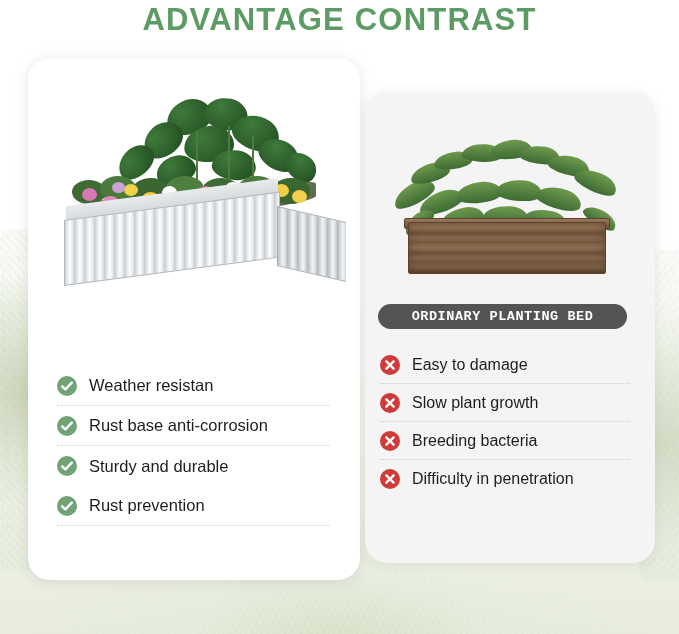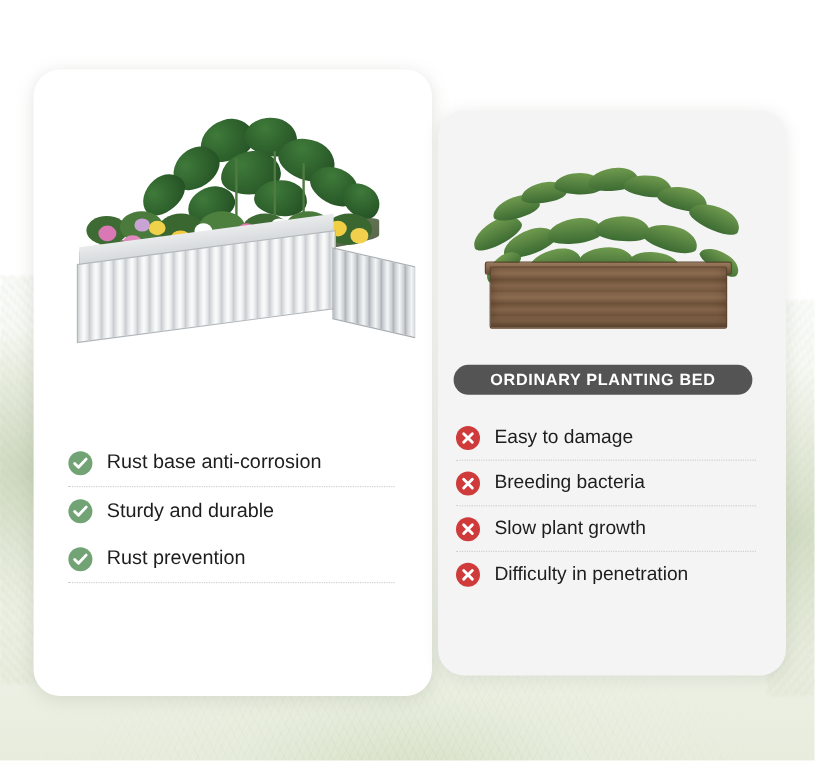--- a/index.html
+++ b/index.html
@@ -196,20 +196,21 @@
     position: absolute;
     display: flex;
     align-items: center;
     justify-content: center;
     border-radius: 999px;
     color: #ffffff;
     font-weight: bold;
     letter-spacing: 0.55px;
     z-index: 6;
     box-sizing: border-box;
+    font-family: Liberation Mono, monospace;
   }
   .badge-green {
     left: 57px; top: 325px;
     width: 271px; height: 27px;
     background: #6fa373;
     font-size: 14px;
   }
   .badge-gray {
     left: 378px; top: 304px;
     width: 249px; height: 25px;
@@ -256,20 +257,21 @@
 </head>
 <body>
 
 <div id="page">
 
   <div class="backdrop"></div>
   <div class="backdrop-texture"></div>
   <div class="backdrop-left"></div>
   <div class="backdrop-right"></div>
 
+  <div class="title">ADVANTAGE CONTRAST</div>
 
   <div class="card card-left"></div>
 
   <div class="hero hero-left">
 
     <div class="leaf-big" style="left:120px; top:4px;  width:46px; height:34px; transform:rotate(-18deg);"></div>
     <div class="leaf-big" style="left:158px; top:2px;  width:44px; height:32px; transform:rotate(12deg);"></div>
     <div class="leaf-big" style="left:96px;  top:28px; width:42px; height:32px; transform:rotate(-34deg);"></div>
     <div class="leaf-big" style="left:186px; top:20px; width:48px; height:34px; transform:rotate(22deg);"></div>
     <div class="leaf-big" style="left:138px; top:30px; width:50px; height:36px; transform:rotate(-4deg);"></div>
@@ -344,20 +346,28 @@
     <span>ORDINARY PLANTING BED</span>
   </div>
 
   <div class="list list-left">
     <div class="row row-sep">
       <span class="icon icon-check">
         <svg width="20" height="20" viewBox="0 0 20 20">
             <path d="M5.2 10.3 L8.4 13.4 L14.8 6.6" stroke="#ffffff" stroke-width="2.4" fill="none" stroke-linecap="round" stroke-linejoin="round"></path>
           </svg>
       </span>
+      <span class="row-label">Weather resistan</span>
+    </div>
+    <div class="row row-sep">
+      <span class="icon icon-check">
+        <svg width="20" height="20" viewBox="0 0 20 20">
+            <path d="M5.2 10.3 L8.4 13.4 L14.8 6.6" stroke="#ffffff" stroke-width="2.4" fill="none" stroke-linecap="round" stroke-linejoin="round"></path>
+          </svg>
+      </span>
       <span class="row-label">Rust base anti-corrosion</span>
     </div>
     <div class="row">
       <span class="icon icon-check">
         <svg width="20" height="20" viewBox="0 0 20 20">
             <path d="M5.2 10.3 L8.4 13.4 L14.8 6.6" stroke="#ffffff" stroke-width="2.4" fill="none" stroke-linecap="round" stroke-linejoin="round"></path>
           </svg>
       </span>
       <span class="row-label">Sturdy and durable</span>
     </div>
@@ -379,29 +389,29 @@
           </svg>
       </span>
       <span class="row-label">Easy to damage</span>
     </div>
     <div class="row row-sep">
       <span class="icon icon-x">
         <svg width="20" height="20" viewBox="0 0 20 20">
             <path d="M6.4 6.4 L13.6 13.6 M13.6 6.4 L6.4 13.6" stroke="#ffffff" stroke-width="2.4" fill="none" stroke-linecap="round"></path>
           </svg>
       </span>
+      <span class="row-label">Slow plant growth</span>
+    </div>
+    <div class="row row-sep">
+      <span class="icon icon-x">
+        <svg width="20" height="20" viewBox="0 0 20 20">
+            <path d="M6.4 6.4 L13.6 13.6 M13.6 6.4 L6.4 13.6" stroke="#ffffff" stroke-width="2.4" fill="none" stroke-linecap="round"></path>
+          </svg>
+      </span>
       <span class="row-label">Breeding bacteria</span>
-    </div>
-    <div class="row row-sep">
-      <span class="icon icon-x">
-        <svg width="20" height="20" viewBox="0 0 20 20">
-            <path d="M6.4 6.4 L13.6 13.6 M13.6 6.4 L6.4 13.6" stroke="#ffffff" stroke-width="2.4" fill="none" stroke-linecap="round"></path>
-          </svg>
-      </span>
-      <span class="row-label">Slow plant growth</span>
     </div>
     <div class="row">
       <span class="icon icon-x">
         <svg width="20" height="20" viewBox="0 0 20 20">
             <path d="M6.4 6.4 L13.6 13.6 M13.6 6.4 L6.4 13.6" stroke="#ffffff" stroke-width="2.4" fill="none" stroke-linecap="round"></path>
           </svg>
       </span>
       <span class="row-label">Difficulty in penetration</span>
     </div>
   </div>

